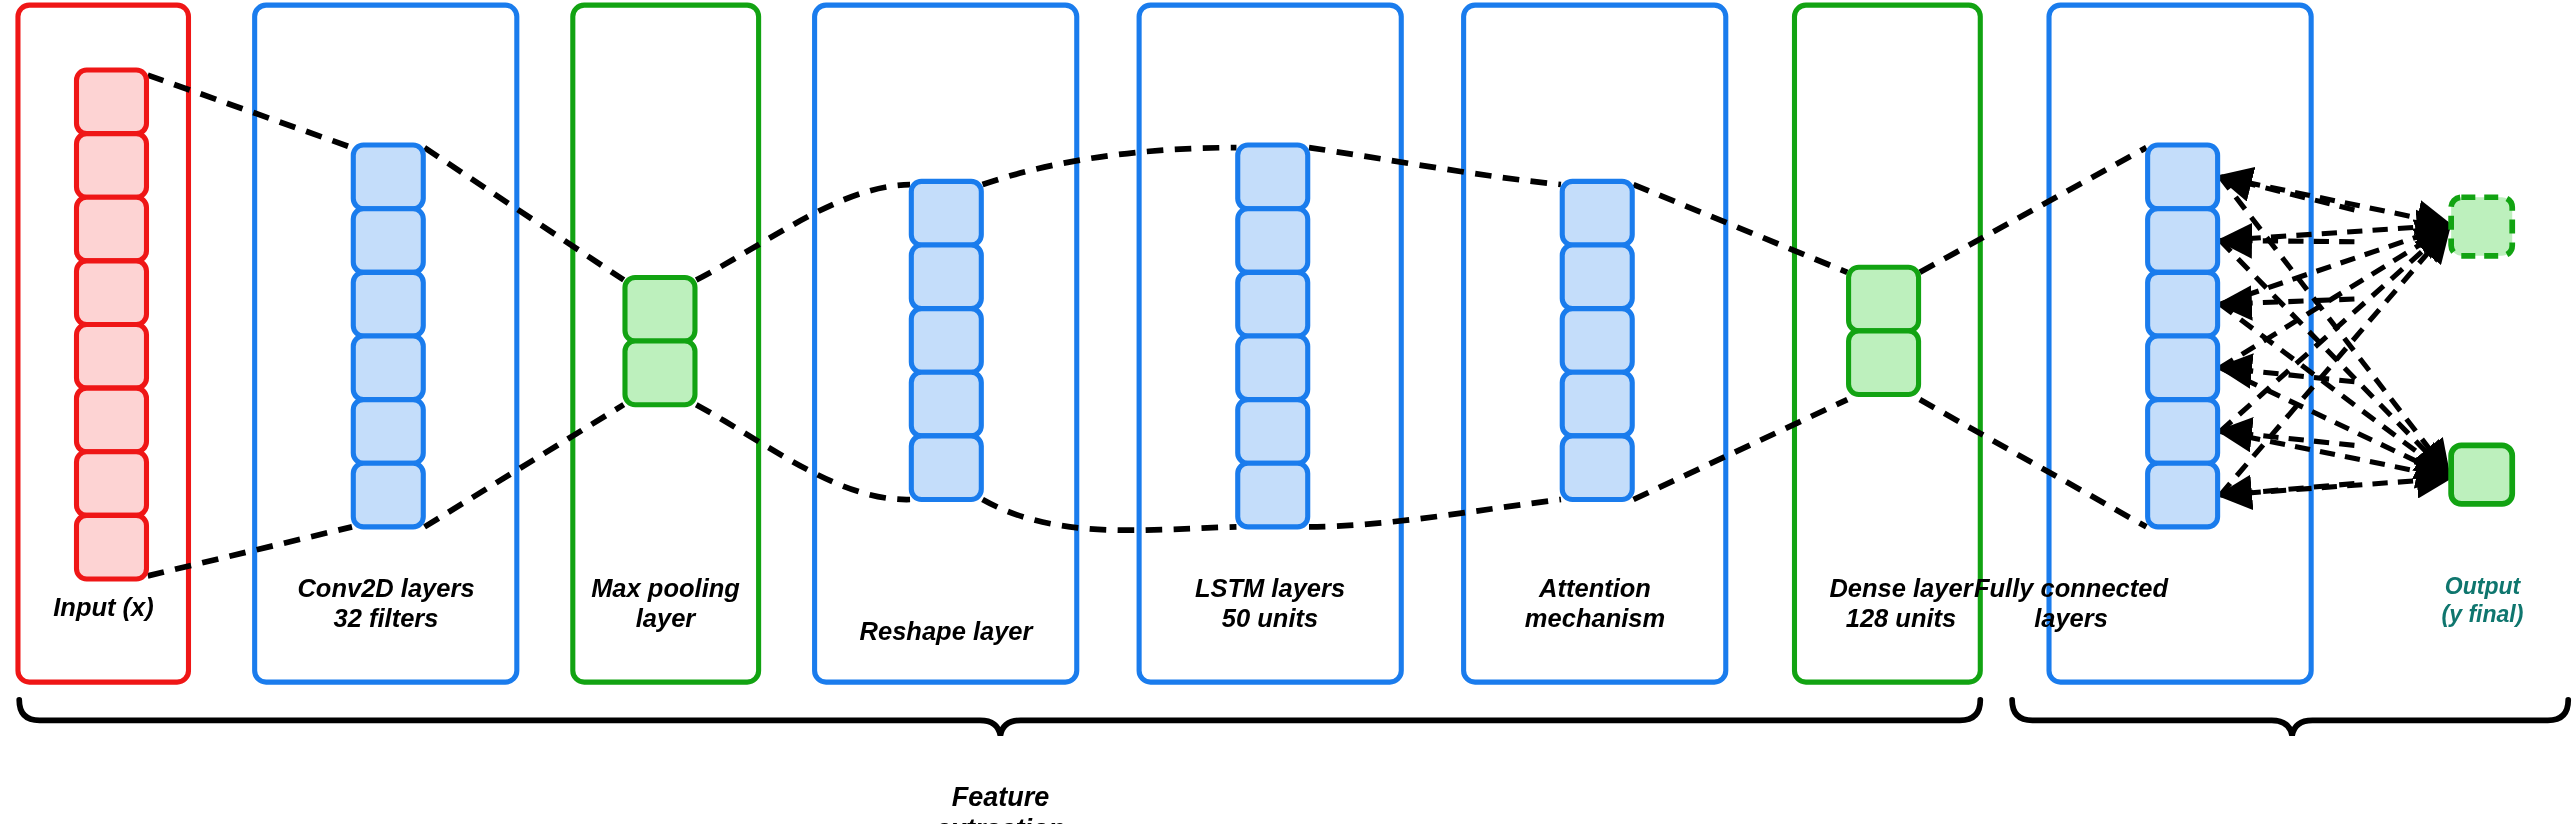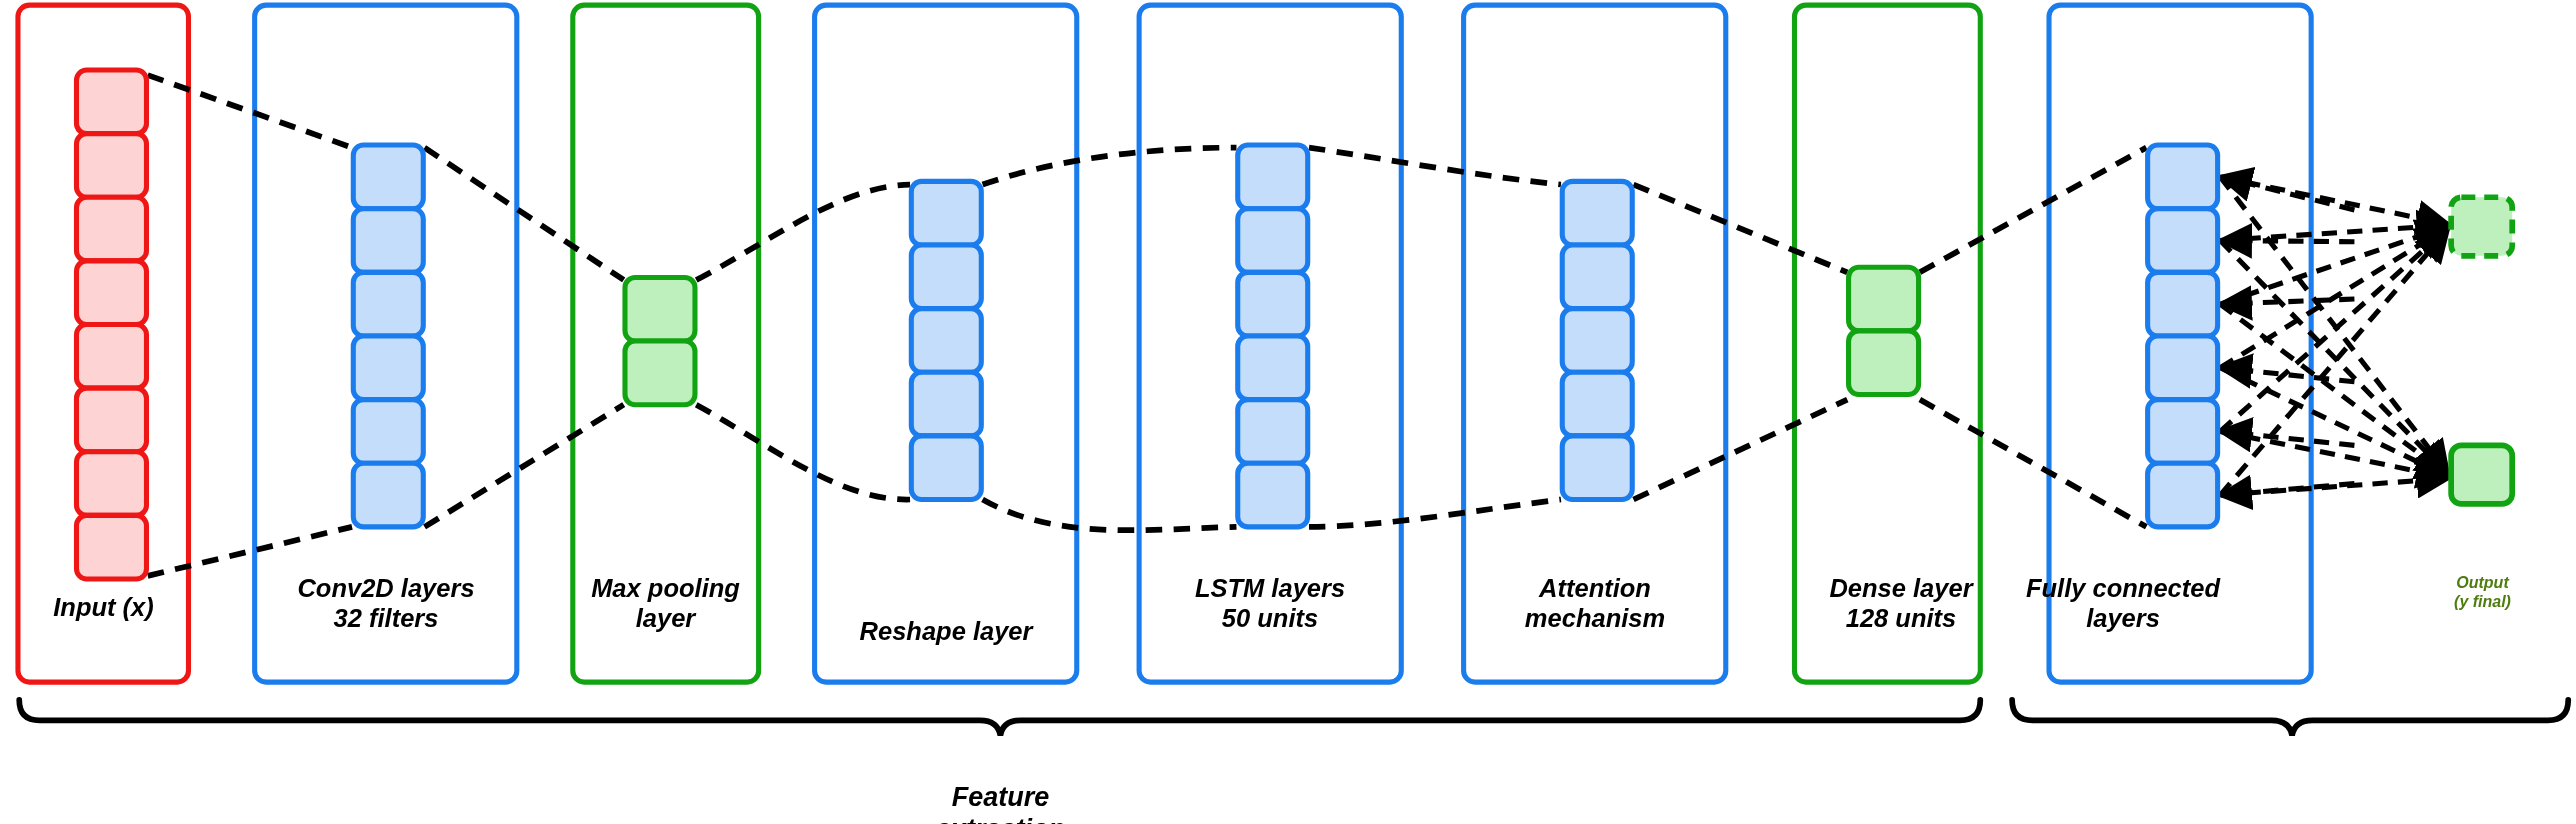--- a/index.html
+++ b/index.html
@@ -10,22 +10,22 @@
     position:absolute;text-align:center;font-weight:bold;
     color:#000;line-height:1.18;font-size:25.5px;
     font-family:"Liberation Sans",sans-serif;white-space:pre-line;
   }
   .brace-label{
     position:absolute;text-align:center;font-weight:bold;color:#000;
     font-size:27px;line-height:1.18;white-space:pre-line;
     font-family:"Liberation Sans",sans-serif;
   }
   .out-label{
-    position:absolute;text-align:center;font-weight:bold;color:#4d7c0f;
-    font-size:16px;line-height:1.2;white-space:pre-line;
+    position:absolute;text-align:center;font-weight:bold;color:#0f766e;
+    font-size:23px;line-height:1.2;white-space:pre-line;
     font-family:"Liberation Sans",sans-serif;
   }
 </style>
 </head>
 <body>
 
 <div id="stage">
 
   <svg id="canvas" viewBox="0 0 4048 1295">
     <defs>
@@ -182,21 +182,21 @@
 
   <div class="blk-label" style="left:1139px;top:573px;width:262px;">LSTM layers
 50 units</div>
 
   <div class="blk-label" style="left:1464px;top:573px;width:262px;">Attention
 mechanism</div>
 
   <div class="blk-label" style="left:1791px;top:573px;width:192px;padding-left:14px;">Dense layer
 128 units</div>
 
-  <div class="blk-label" style="left:1992px;top:573px;width:262px;">Fully connected
+  <div class="blk-label" style="left:1940px;top:573px;width:262px;">Fully connected
 layers</div>
 
   <div class="out-label" style="left:2390px;top:573px;width:185px;">Output
 (y final)</div>
 
   <div class="brace-label" style="left:867px;top:782px;width:267px;">Feature
 extraction</div>
 
 
 </div>

